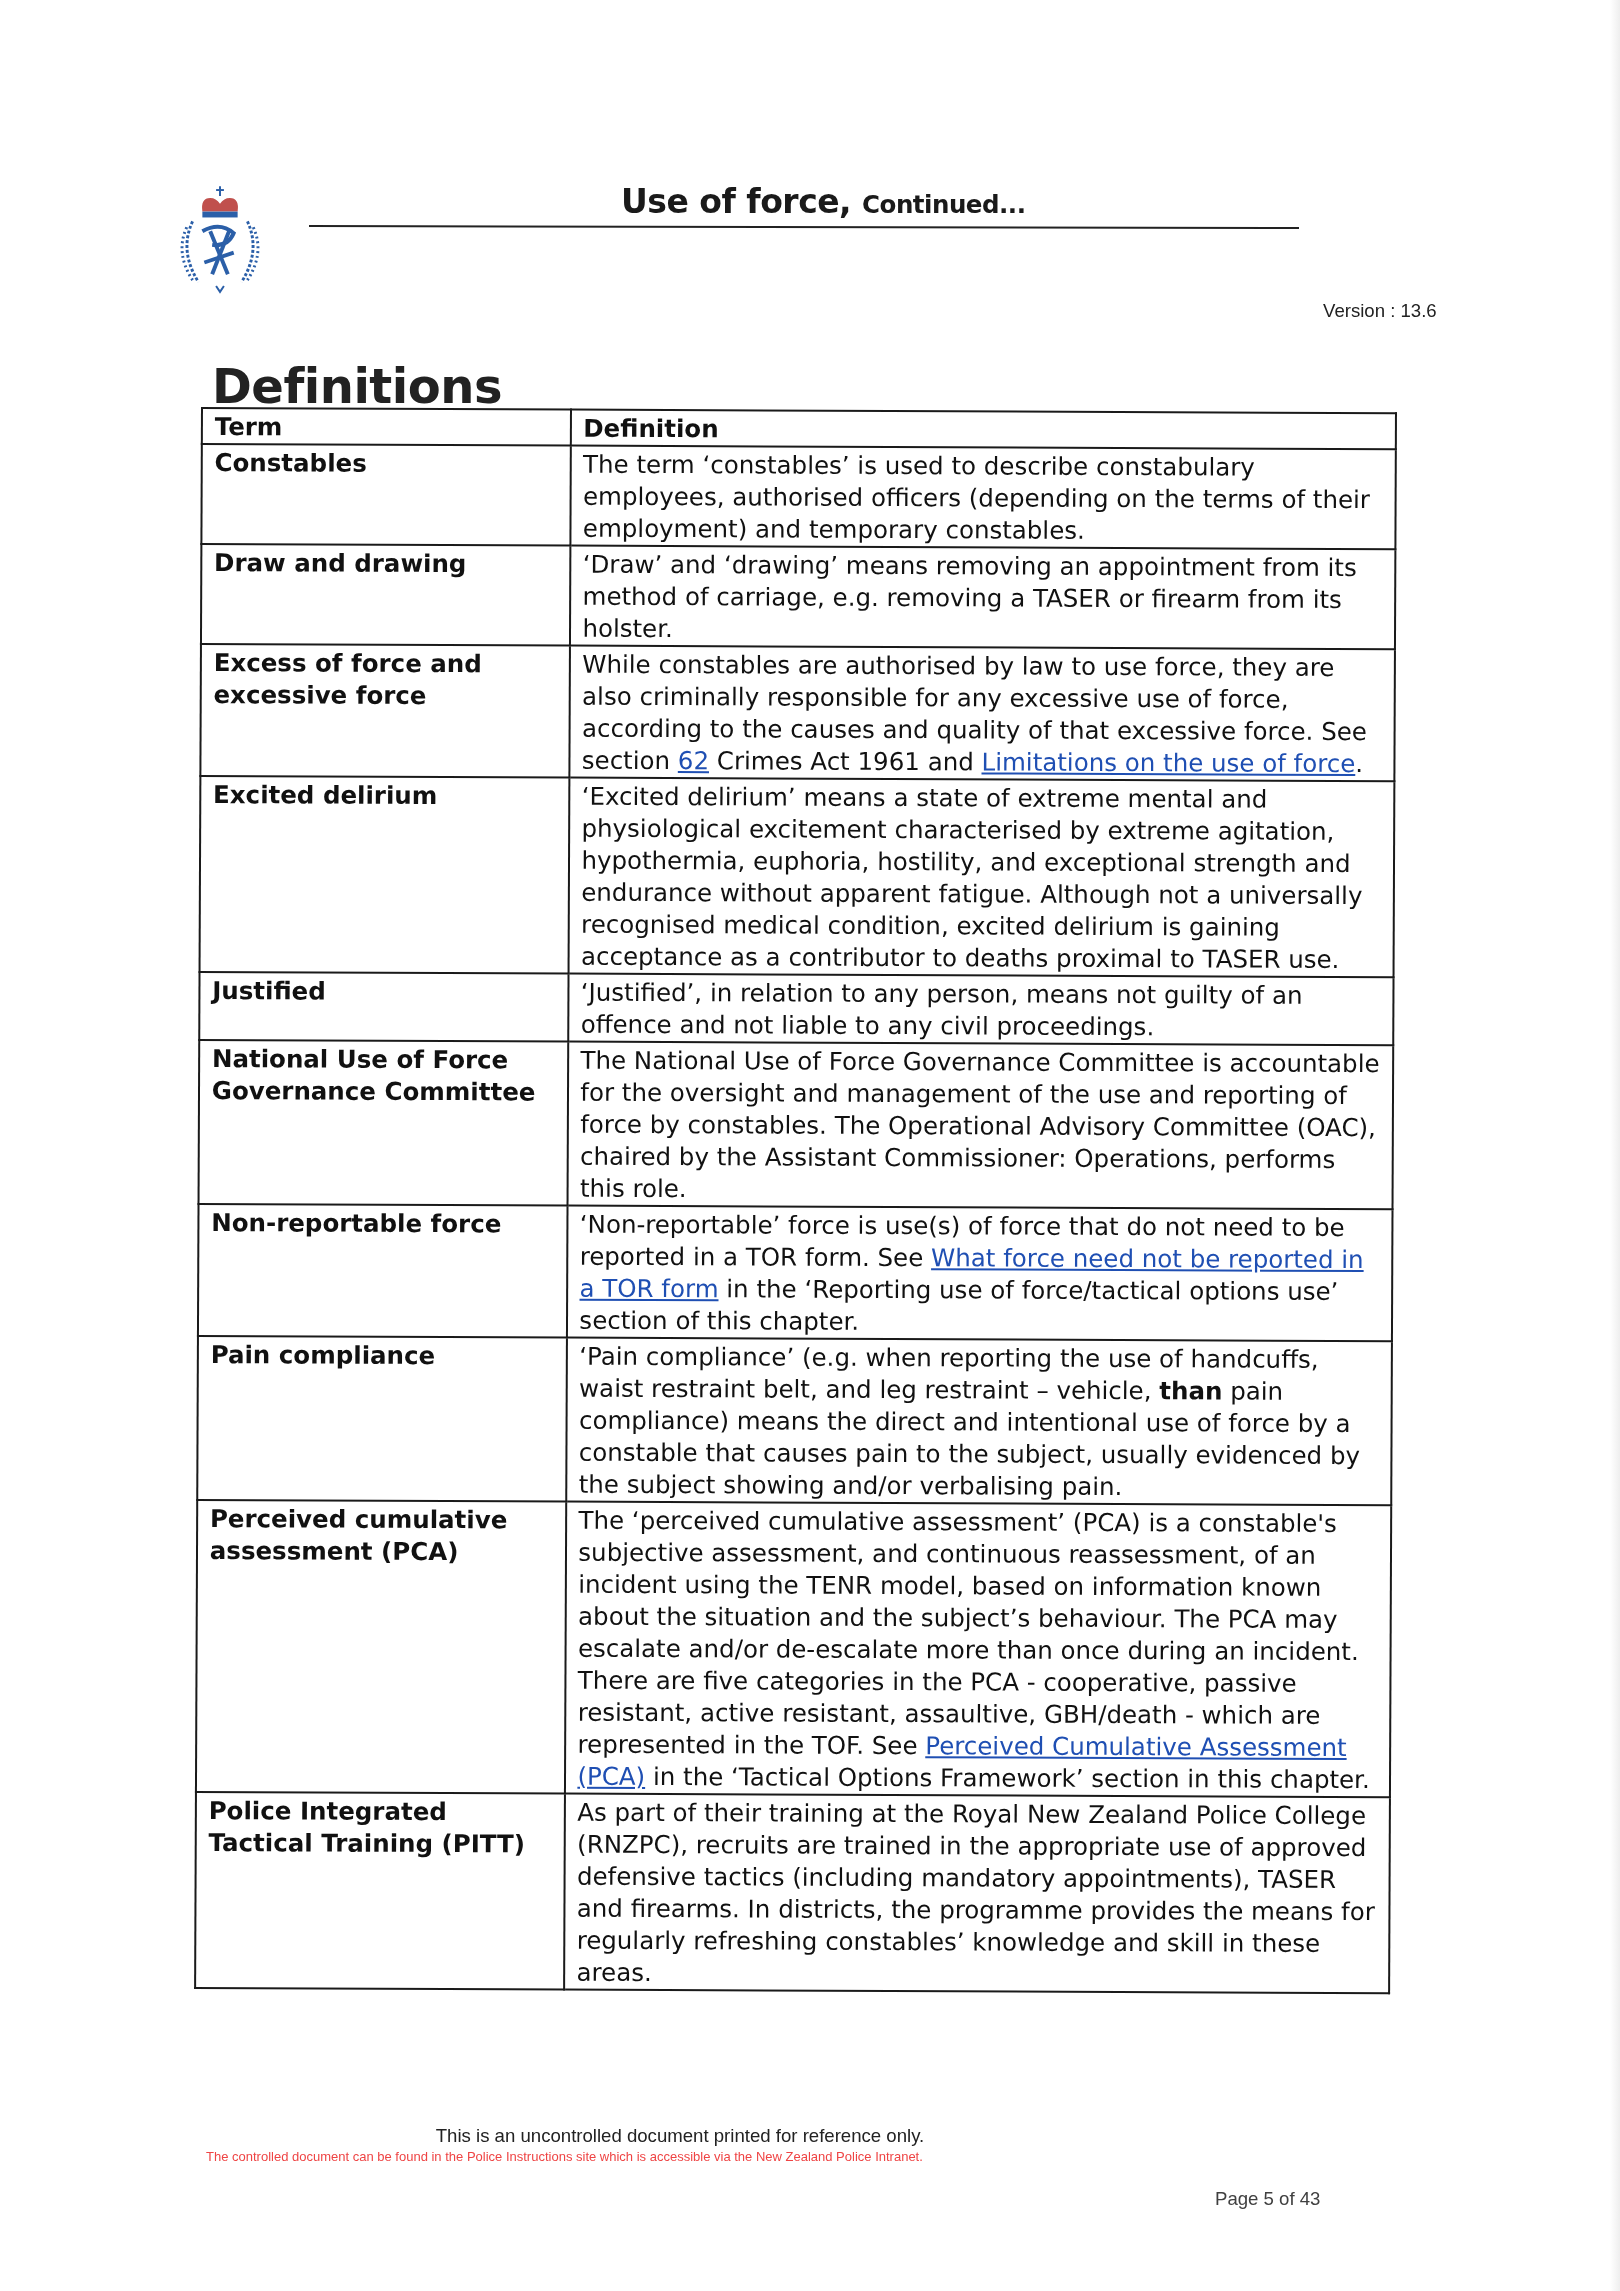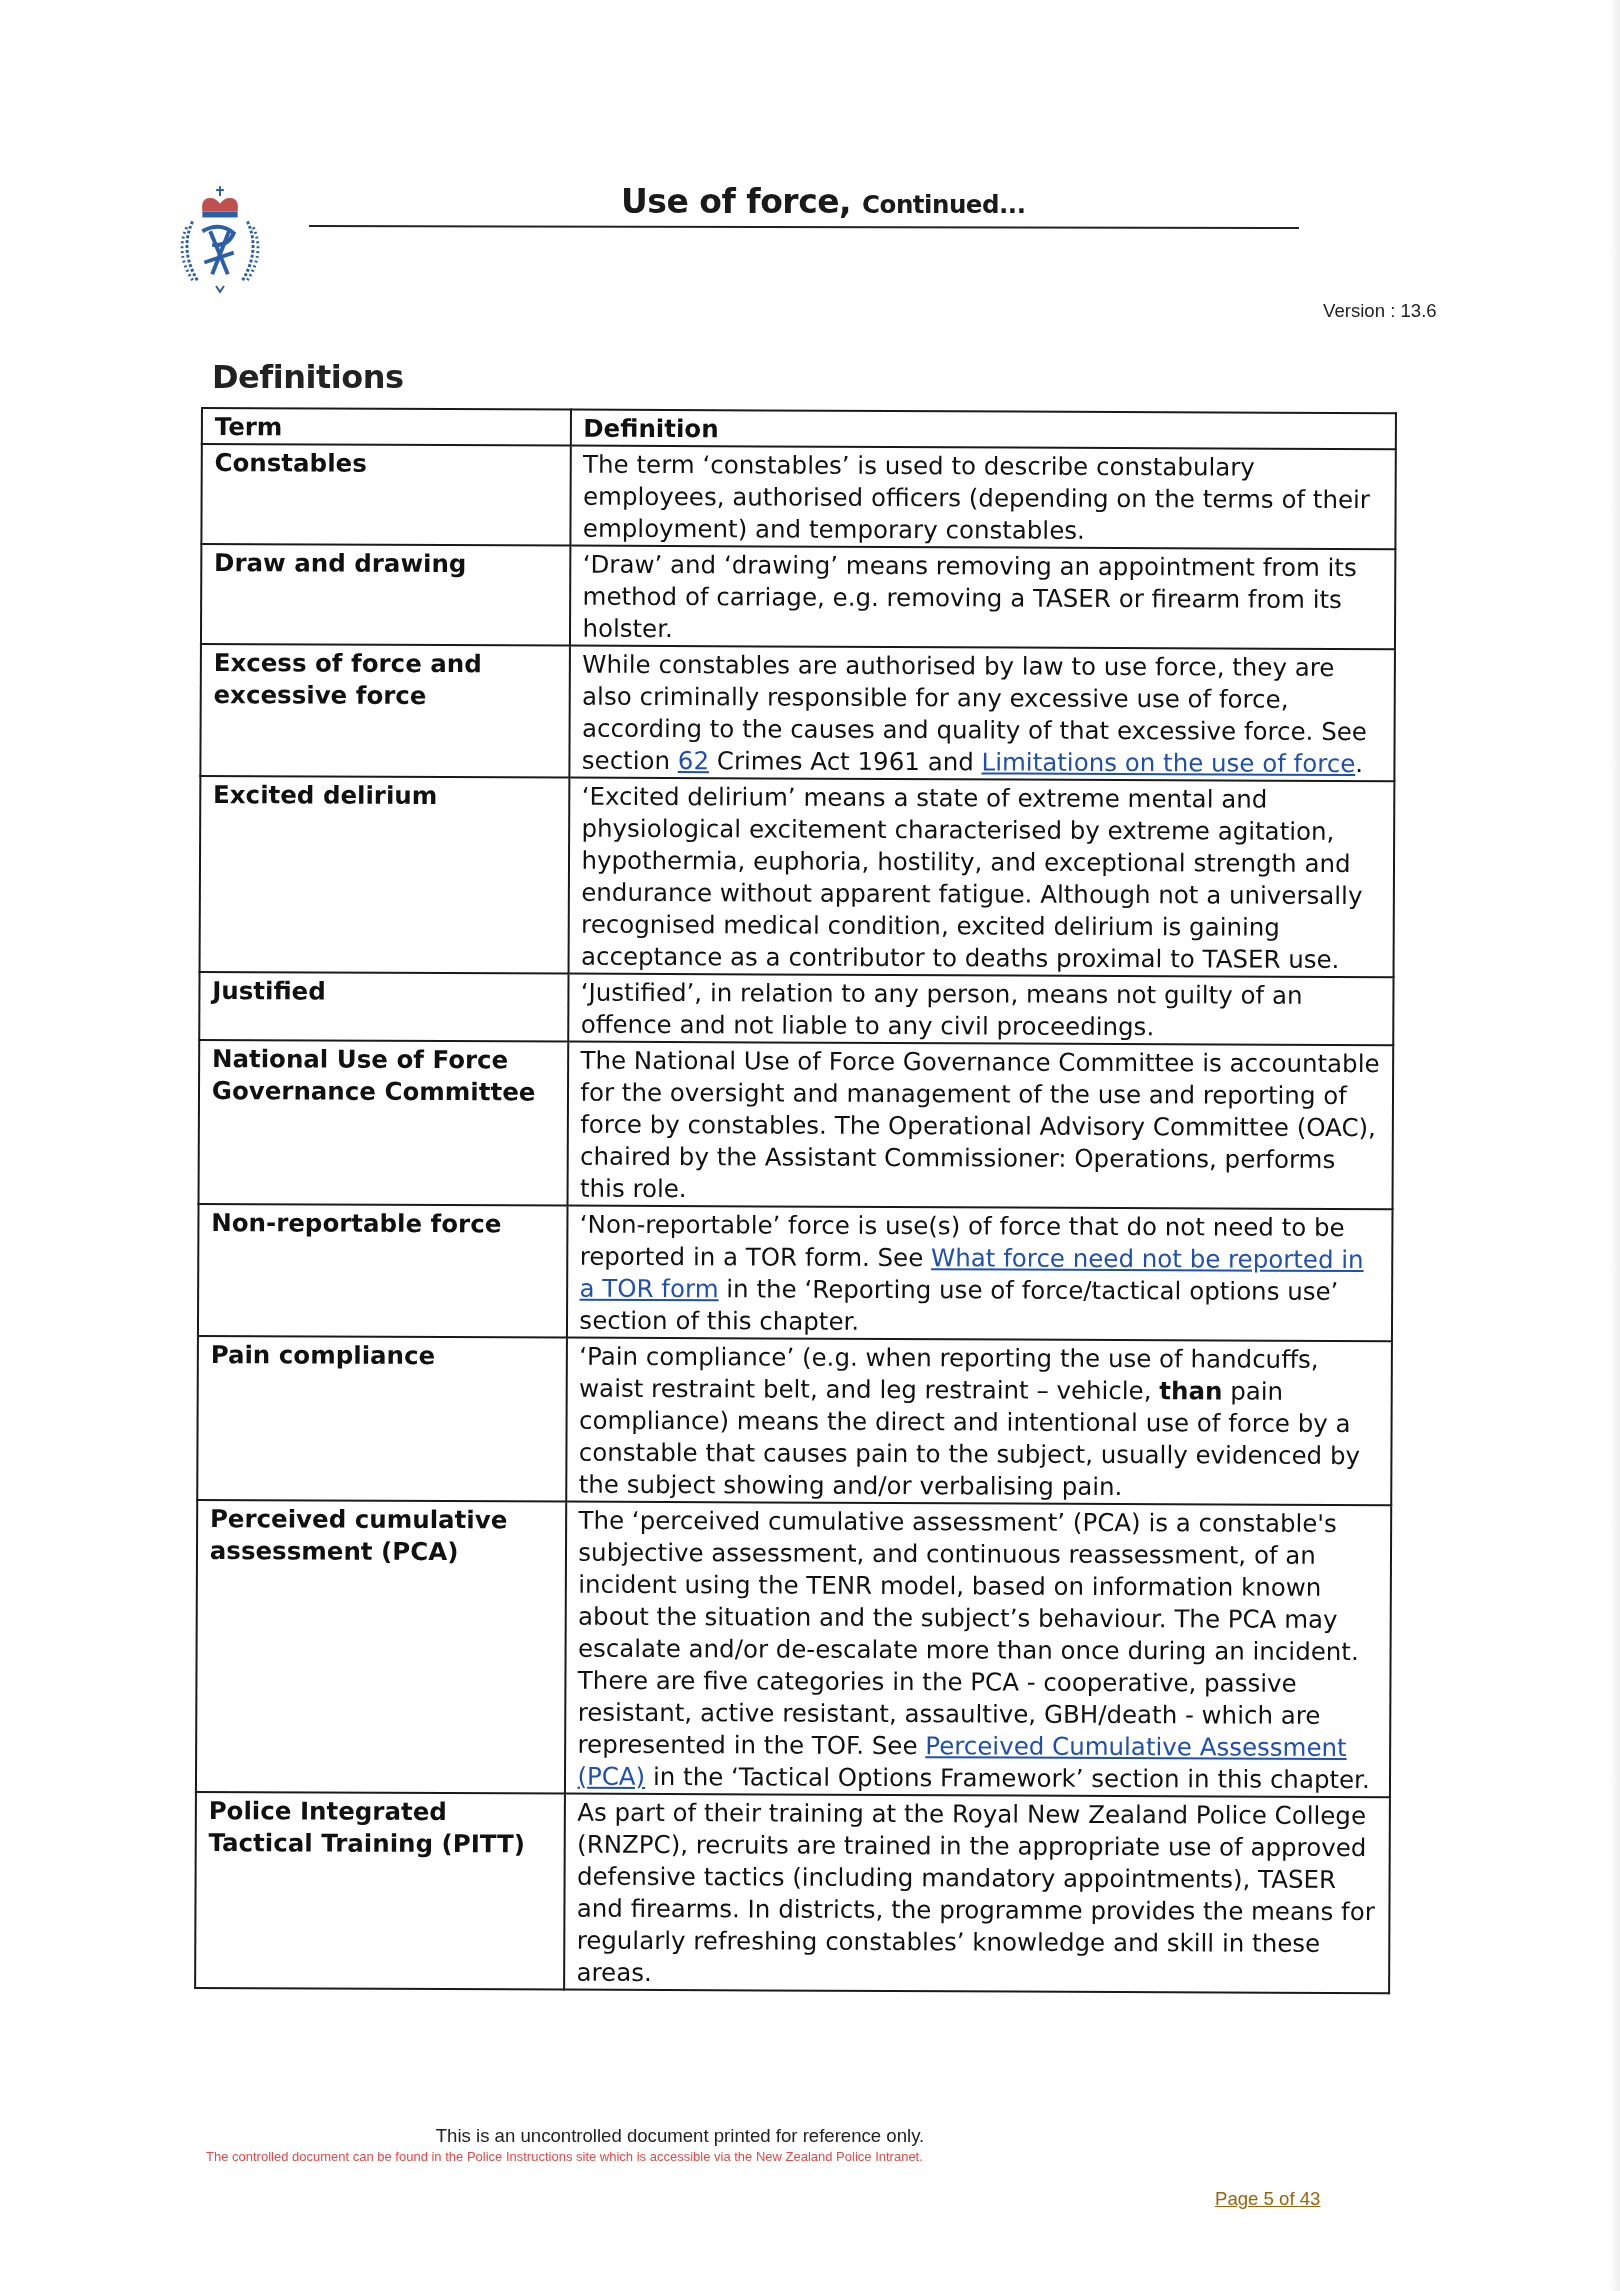--- a/index.html
+++ b/index.html
@@ -3,30 +3,30 @@
 <meta charset="utf-8">
 <style>
   html, body { margin:0; padding:0; background:#ffffff; }
   body { width:1620px; height:2292px; position:relative; overflow:hidden; font-family:"DejaVu Sans", sans-serif; color:#111; }
   .page-edge { position:absolute; right:0; top:0; width:9.8px; height:2292px; background:linear-gradient(to right,#ffffff,#eeeeee); }
   .logo { position:absolute; left:173px; top:182px; width:94px; height:114px; }
   .header-title { position:absolute; left:573px; top:182px; font-family:"DejaVu Sans", sans-serif; font-weight:bold; font-size:33px; color:#1a1a1a; letter-spacing:-0.5px;margin-left:48px; }
   .header-title .cont { font-size:24.5px; }
   .header-rule { position:absolute; left:309px; top:226px; width:990px; height:2px; background:#222; transform:rotate(0.12deg); }
   .version { position:absolute; left:1323px; top:300px; font-family:"Liberation Sans", sans-serif; font-size:18.6px; color:#222; }
-  .section-title { position:absolute; left:212px; top:358px; font-weight:bold; font-size:32px; color:#222; letter-spacing:-0.5px;text-align:right; }
+  .section-title { position:absolute; left:212px; top:358px; font-weight:bold; font-size:48px; color:#222; letter-spacing:-0.5px;text-align:right; }
   table.defs { position:absolute; left:201px; top:407px; width:1196px; border-collapse:collapse; transform:rotate(0.25deg); transform-origin:top left; }
   table.defs td, table.defs th { border:2px solid #1a1a1a; vertical-align:top; text-align:left; padding:2px 9.8px 0 11.8px; font-size:24.5px; line-height:32px; }
   table.defs th { font-weight:bold; }
   table.defs td.term { width:345px; font-weight:bold; }
   table.defs td.def { font-weight:normal; }
   a.lnk { color:#1f4fb3; text-decoration:underline; }
   .footer1 { position:absolute; left:0; width:1360px; top:2125px; text-align:center; font-family:"Liberation Sans", sans-serif; font-size:18.6px; color:#222; }
   .footer2 { position:absolute; left:206px; top:2149px; font-family:Liberation Sans, sans-serif; font-size:13px; color:#ef4444; }
-  .pageno { position:absolute; left:1215px; top:2188px; font-family:"Liberation Sans", sans-serif; font-size:18.6px; color:#a16207;text-decoration:underline; }
+  .pageno { position:absolute; left:1215px; top:2188px; font-family:"Liberation Sans", sans-serif; font-size:18.6px; color:#404040; }
 </style>
 </head>
 <body>
 
 <div class="page-edge"></div>
 
 <svg class="logo" viewBox="0 0 96 116">
   <g>
     <line x1="48" y1="4" x2="48" y2="14" stroke="#2b5fa8" stroke-width="2"></line>
     <line x1="44" y1="8" x2="52" y2="8" stroke="#2b5fa8" stroke-width="2"></line>

